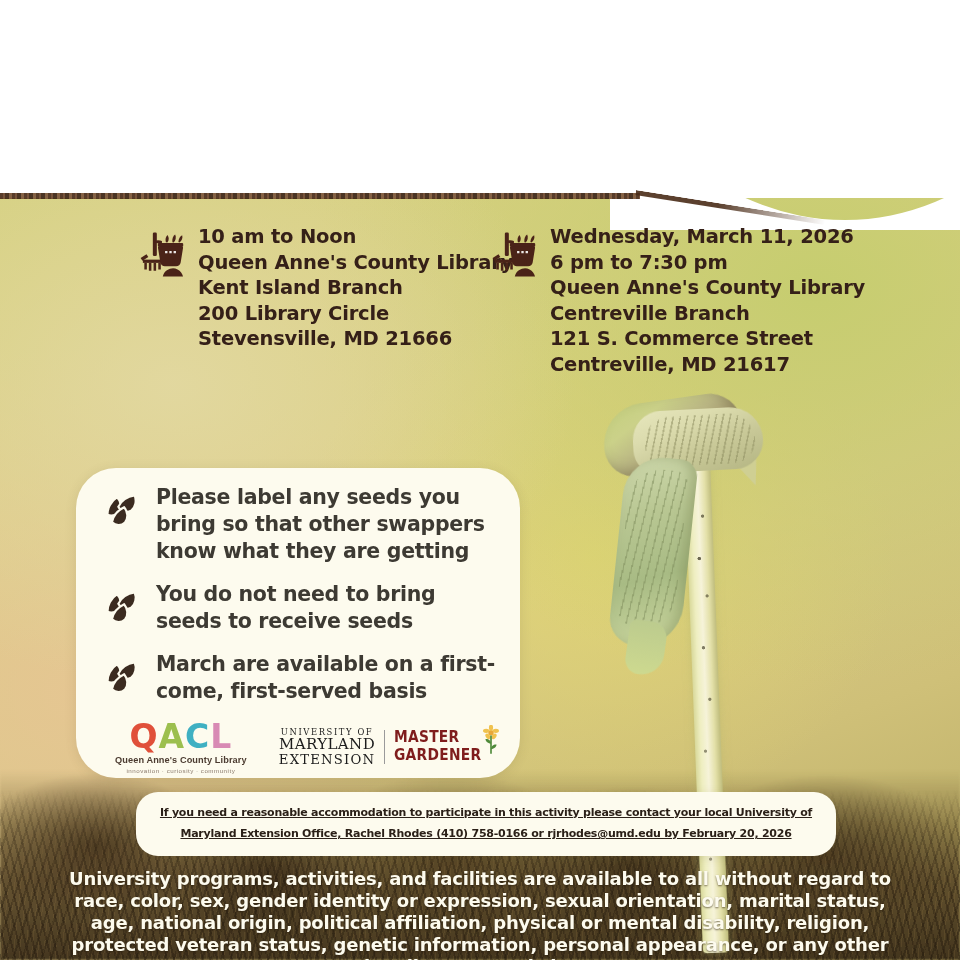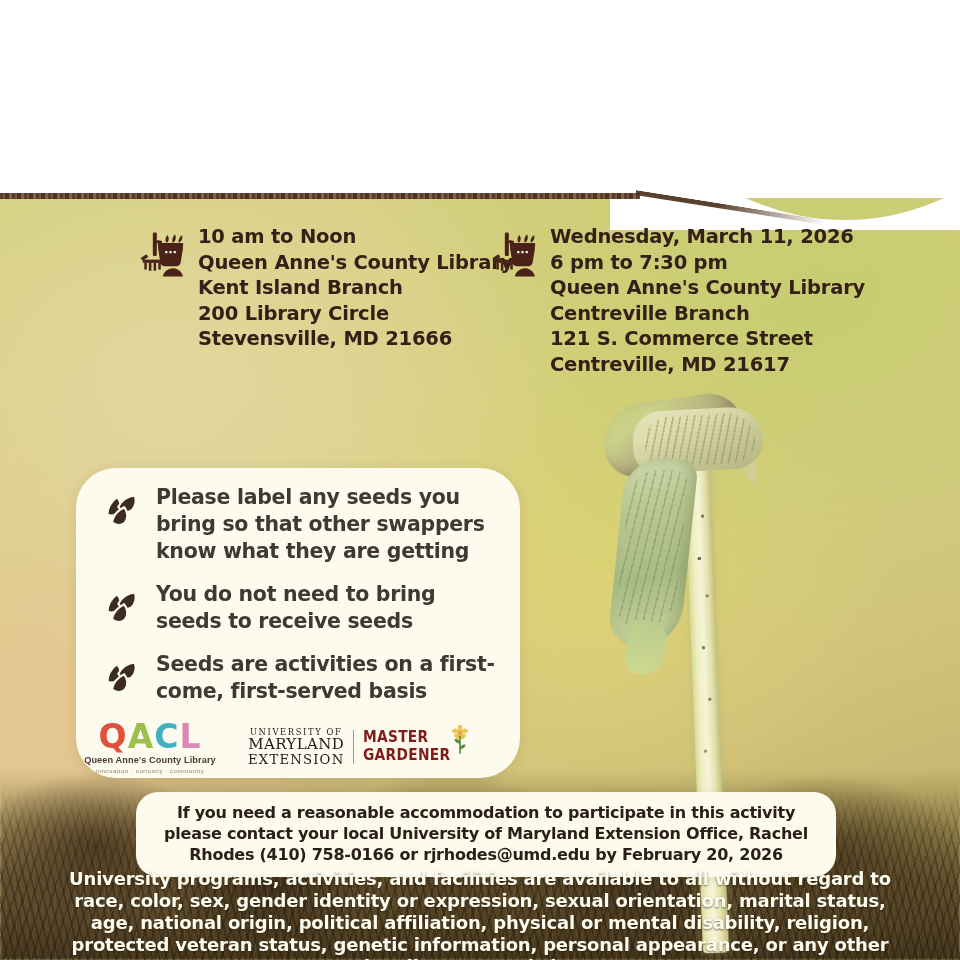--- a/index.html
+++ b/index.html
@@ -221,21 +221,21 @@
     margin-left:62px;
     color:#3d3a33;
     font-size:20.5px; font-weight:700; line-height:27px;
     font-family:"DejaVu Sans", sans-serif;
     letter-spacing:-.3px;
   }
 
   
   .logos {
     position:absolute; left:0; top:250px; width:444px; height:58px;
-    display:flex; align-items:center; gap:24px;
+    display:flex; align-items:center; justify-content:center; gap:24px;
   }
   .qacl { position:relative; width:148px; text-align:center; }
   .qacl-letters { font-family:"DejaVu Sans", sans-serif; font-size:33px; font-weight:700; letter-spacing:1px; line-height:34px; }
   .qacl-letters .l-q { color:#e0503a; }
   .qacl-letters .l-a { color:#9cbf4e; }
   .qacl-letters .l-c { color:#3fb0c2; }
   .qacl-letters .l-l { color:#d88ab4; }
   .qacl-name { font-size:9.2px; font-weight:700; color:#4b3b30; letter-spacing:.1px; margin-top:1px; }
   .qacl-tag { font-size:6.2px; color:#8b7b6d; letter-spacing:.5px; margin-top:2px; }
 
@@ -251,24 +251,25 @@
   .mg-flower { position:absolute; right:-13px; top:-5px; width:22px; height:30px; }
 
   
   .accom {
     position:absolute; left:136px; top:792px; width:700px;
     background:#fdfbee;
     border-radius:22px;
     padding:10px 18px 12px;
     text-align:center;
     color:#2b2018;
-    font-size:16px; font-weight:700; line-height:21px;
+    font-size:11px; font-weight:700; line-height:21px;
     font-family:"DejaVu Sans", sans-serif;
     letter-spacing:-.25px;
     box-shadow:0 2px 10px rgba(90,80,40,.13);
+    text-decoration:underline;
   }
 
   
   .disclaimer {
     position:absolute; left:62px; top:868px; width:836px;
     text-align:center;
     color:#fdfbee;
     font-size:18px; font-weight:700; line-height:22px;
     font-family:"DejaVu Sans", sans-serif;
     letter-spacing:-.2px;
@@ -396,21 +397,21 @@
       <div class="bullet">
         <span class="seed-icon">
           <svg viewBox="0 0 52 50" width="42" height="40" aria-hidden="true">
             <g stroke="#fdfbee" stroke-width="2.6" fill="#3b2b20">
               <path d="M24 10c3 6 2 13-2 17-4 4-11 4-16 0 2-7 9-15 18-17z" transform="rotate(-18 20 19)"></path>
               <path d="M41 6c4 6 4 14 0 19-5 5-13 4-17-1 2-8 9-15 17-18z" transform="rotate(12 38 16)"></path>
               <path d="M31 22c4 6 4 14-1 19-5 4-12 3-16-2 2-8 9-14 17-17z" transform="rotate(-6 26 32)"></path>
             </g>
           </svg>
         </span>
-        <div class="btext">Seeds are activities on a first-come, first-served basis</div>
+        <div class="btext">March are available on a first-come, first-served basis</div>
       </div>
     </div>
 
     <div class="logos">
 
       <div class="qacl">
         <div class="qacl-letters"><span class="l-q">Q</span><span class="l-a">A</span><span class="l-c">C</span><span class="l-l">L</span></div>
         <div class="qacl-name">Queen Anne's County Library</div>
         <div class="qacl-tag">innovation  ·  curiosity  ·  community</div>
       </div>

